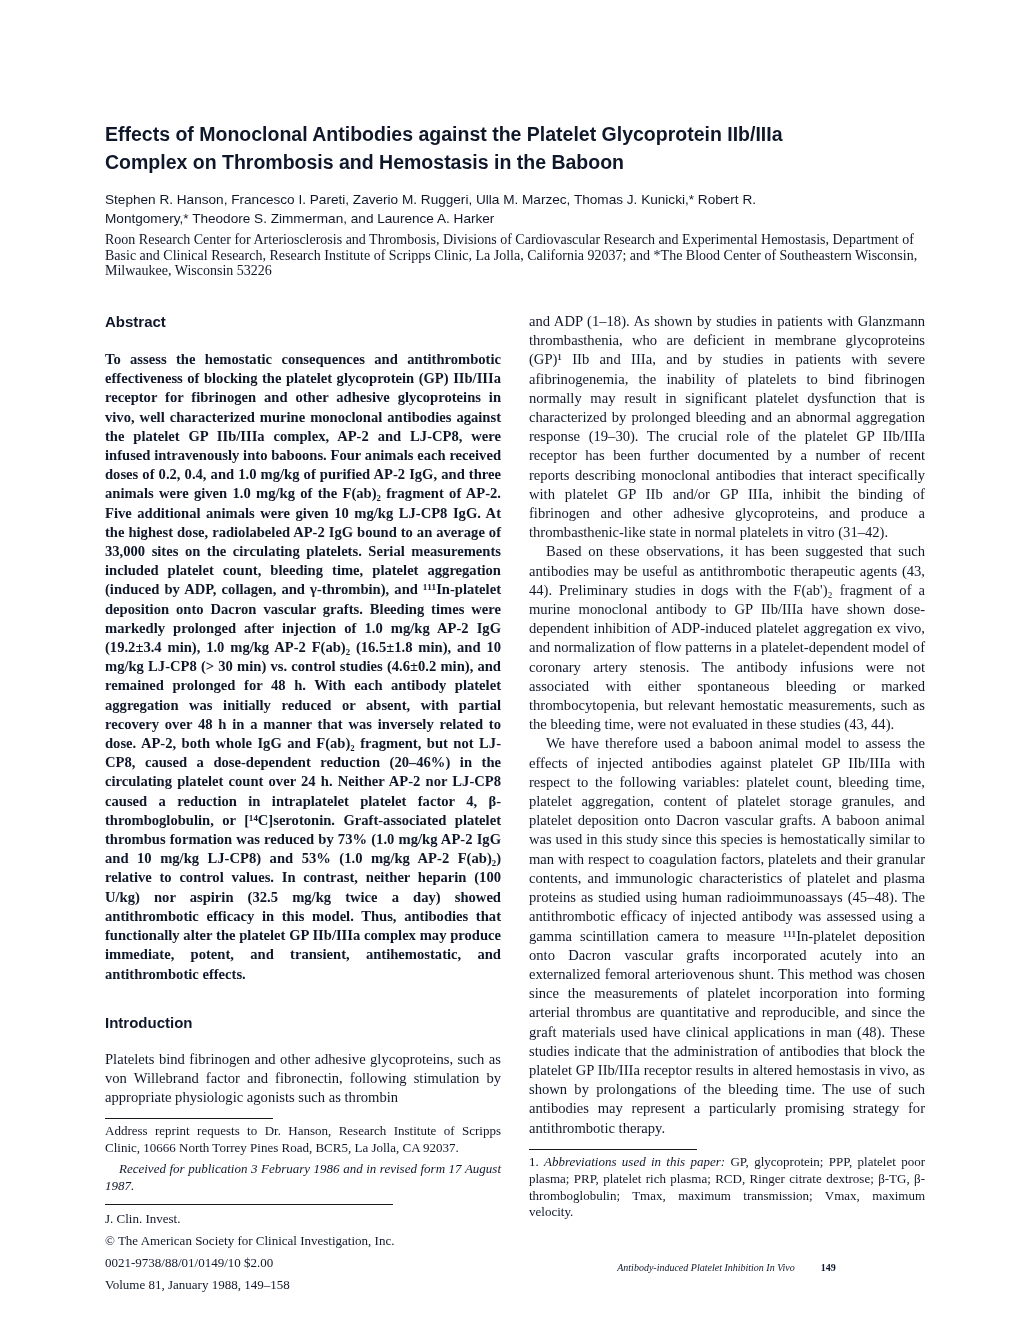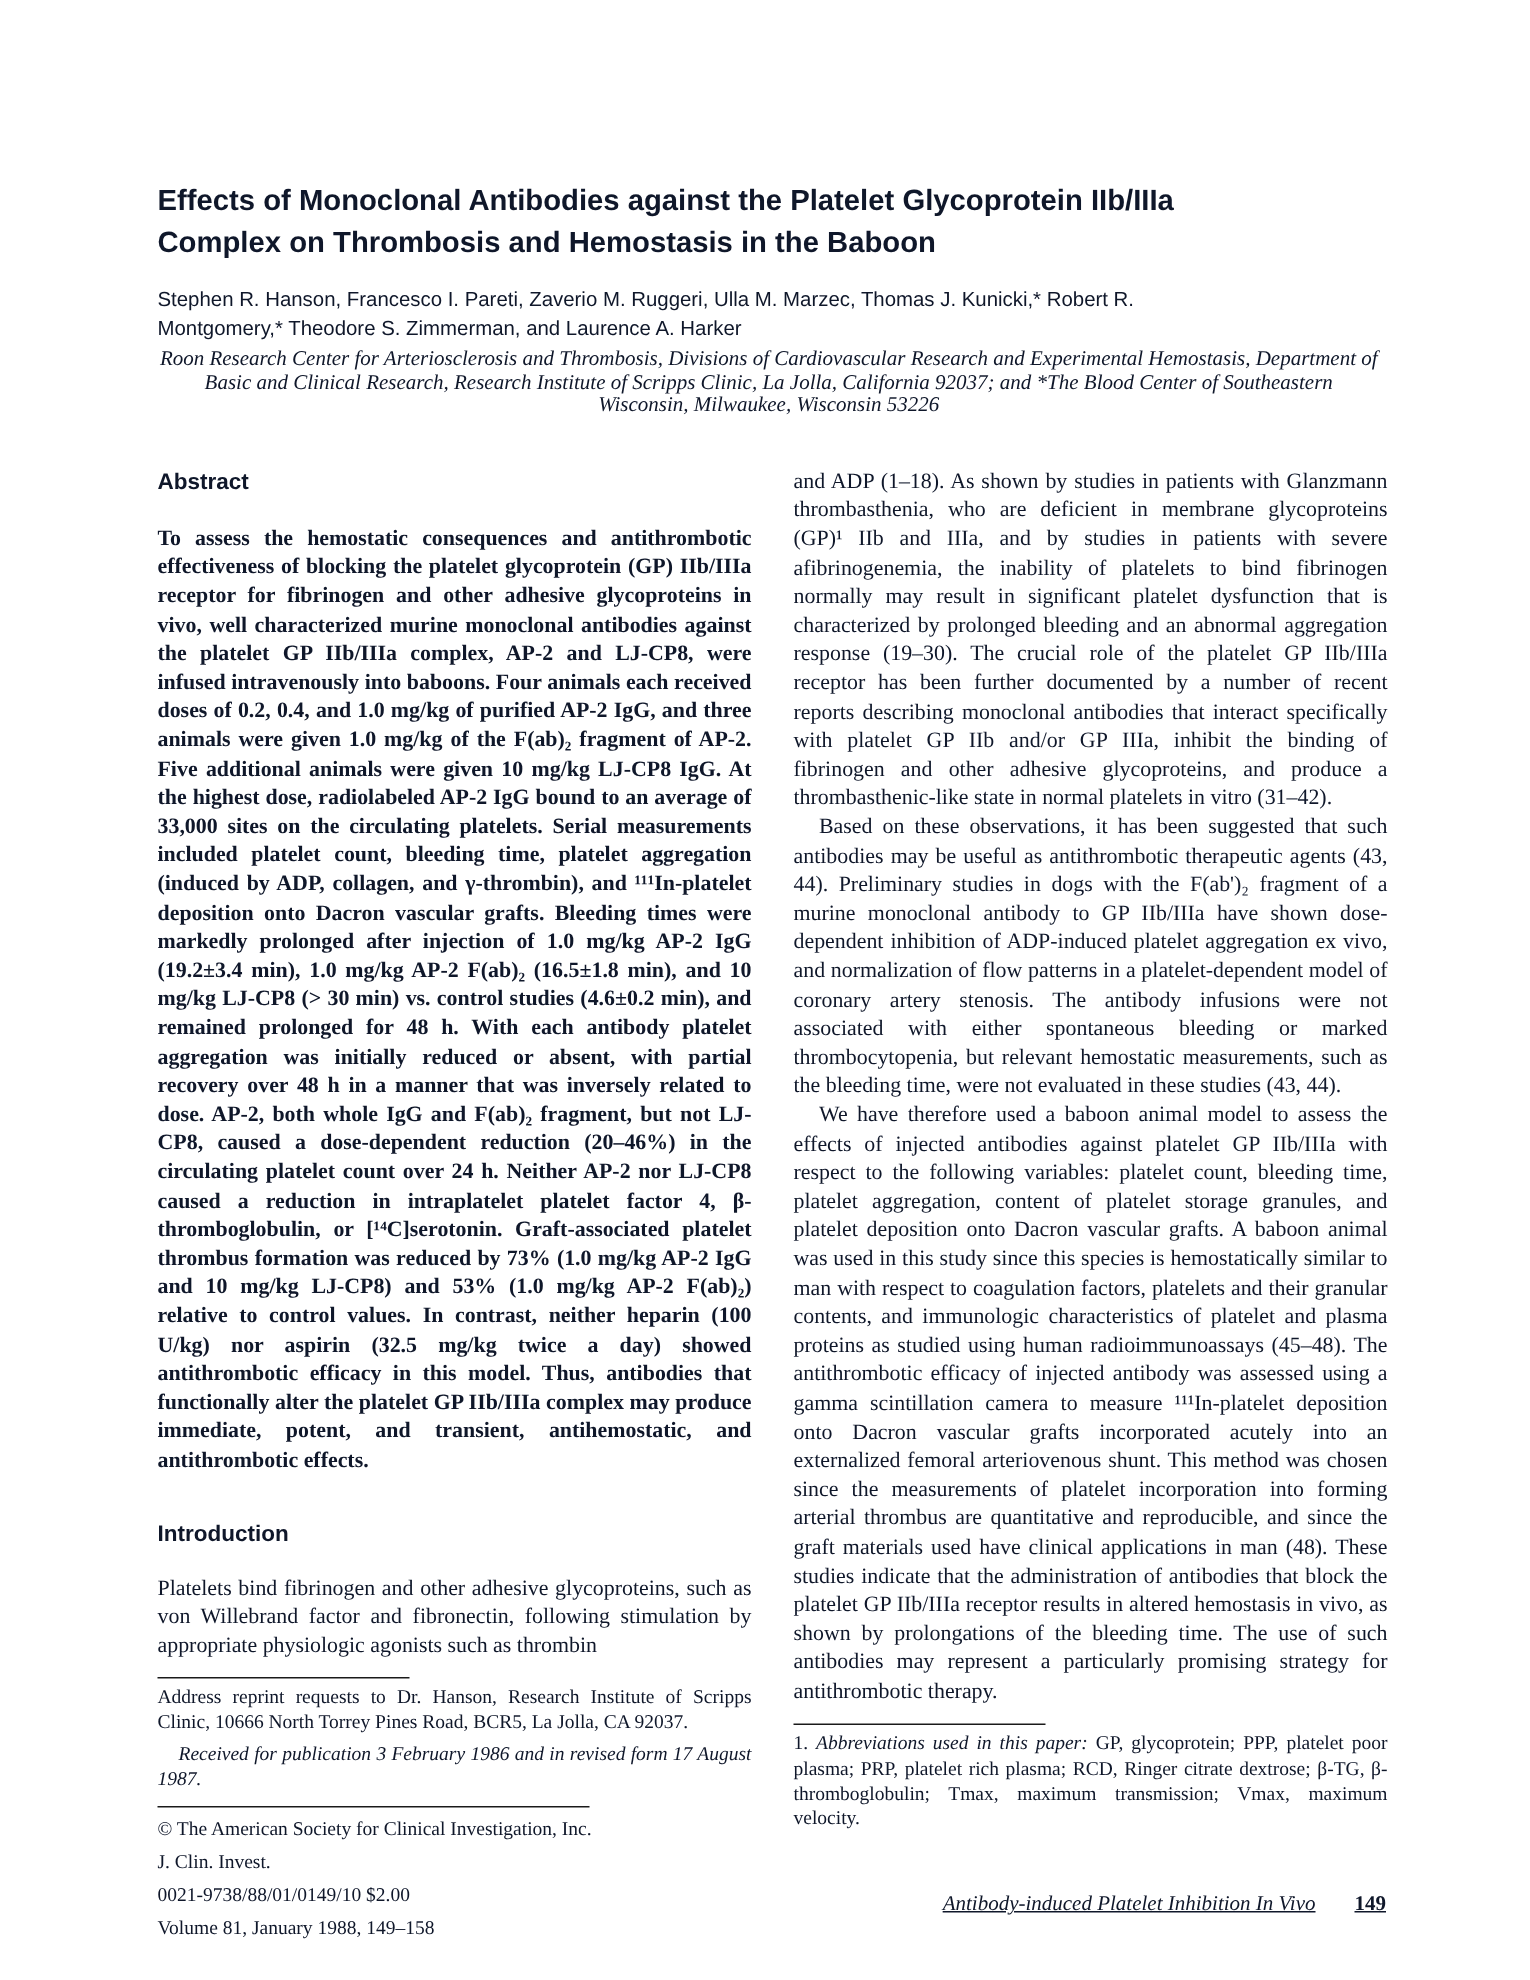--- a/index.html
+++ b/index.html
@@ -32,26 +32,24 @@
   }
   .authors {
     font-family: "Liberation Sans", "DejaVu Sans", sans-serif;
     font-weight: normal;
     font-size: 13.6px;
     line-height: 19px;
     margin: 14px 0 0 0;
     width: 720px;
   }
   .affiliations {
-    font-style: italic;
     font-size: 14px;
     line-height: 15.6px;
     margin: 4px 0 0 0;
     width: 815px;
-    text-align: center;
   }
   .col {
     position: absolute;
     top: 312px;
     width: 396px;
     font-size: 14.6px;
     line-height: 19.2px;
     text-align: justify;
   }
   .col-left  { left: 105px; }
@@ -92,23 +90,22 @@
     font-size: 13px;
     line-height: 17px;
     text-align: left;
   }
   .journal-block p { margin: 5px 0 0 0; }
   .footer {
     position: absolute;
     left: 529px;
     top: 1262px;
     width: 395px;
-    text-align: right;
-    font-size: 14px;
-    text-decoration: underline;
+    text-align: center;
+    font-size: 10px;
   }
   .running-title { font-style: italic; }
   .page-number { font-weight: bold; margin-left: 26px; }
 </style>
 </head>
 <body>
 
 <div class="page">
 
   <div class="header">
@@ -125,22 +122,22 @@
     <p class="body-para first-after-heading">Platelets bind fibrinogen and other adhesive glycoproteins, such as von Willebrand factor and fibronectin, following stimulation by appropriate physiologic agonists such as thrombin</p>
 
     <div class="footnote-block">
       <hr class="rule rule-short">
       <p>Address reprint requests to Dr. Hanson, Research Institute of Scripps Clinic, 10666 North Torrey Pines Road, BCR5, La Jolla, CA 92037.</p>
       <p class="received-line">Received for publication 3 February 1986 and in revised form 17 August 1987.</p>
     </div>
 
     <div class="journal-block">
       <hr class="rule rule-mid">
+      <p>J. Clin. Invest.</p>
       <p>© The American Society for Clinical Investigation, Inc.</p>
-      <p>J. Clin. Invest.</p>
       <p>0021-9738/88/01/0149/10 $2.00</p>
       <p>Volume 81, January 1988, 149–158</p>
     </div>
   </div>
 
   <div class="col col-right">
     <p class="body-para">and ADP (1–18). As shown by studies in patients with Glanzmann thrombasthenia, who are deficient in membrane glycoproteins (GP)¹ IIb and IIIa, and by studies in patients with severe afibrinogenemia, the inability of platelets to bind fibrinogen normally may result in significant platelet dysfunction that is characterized by prolonged bleeding and an abnormal aggregation response (19–30). The crucial role of the platelet GP IIb/IIIa receptor has been further documented by a number of recent reports describing monoclonal antibodies that interact specifically with platelet GP IIb and/or GP IIIa, inhibit the binding of fibrinogen and other adhesive glycoproteins, and produce a thrombasthenic-like state in normal platelets in vitro (31–42).</p>
     <p class="body-para indent">Based on these observations, it has been suggested that such antibodies may be useful as antithrombotic therapeutic agents (43, 44). Preliminary studies in dogs with the F(ab')₂ fragment of a murine monoclonal antibody to GP IIb/IIIa have shown dose-dependent inhibition of ADP-induced platelet aggregation ex vivo, and normalization of flow patterns in a platelet-dependent model of coronary artery stenosis. The antibody infusions were not associated with either spontaneous bleeding or marked thrombocytopenia, but relevant hemostatic measurements, such as the bleeding time, were not evaluated in these studies (43, 44).</p>
     <p class="body-para indent">We have therefore used a baboon animal model to assess the effects of injected antibodies against platelet GP IIb/IIIa with respect to the following variables: platelet count, bleeding time, platelet aggregation, content of platelet storage granules, and platelet deposition onto Dacron vascular grafts. A baboon animal was used in this study since this species is hemostatically similar to man with respect to coagulation factors, platelets and their granular contents, and immunologic characteristics of platelet and plasma proteins as studied using human radioimmunoassays (45–48). The antithrombotic efficacy of injected antibody was assessed using a gamma scintillation camera to measure ¹¹¹In-platelet deposition onto Dacron vascular grafts incorporated acutely into an externalized femoral arteriovenous shunt. This method was chosen since the measurements of platelet incorporation into forming arterial thrombus are quantitative and reproducible, and since the graft materials used have clinical applications in man (48). These studies indicate that the administration of antibodies that block the platelet GP IIb/IIIa receptor results in altered hemostasis in vivo, as shown by prolongations of the bleeding time. The use of such antibodies may represent a particularly promising strategy for antithrombotic therapy.</p>
 

